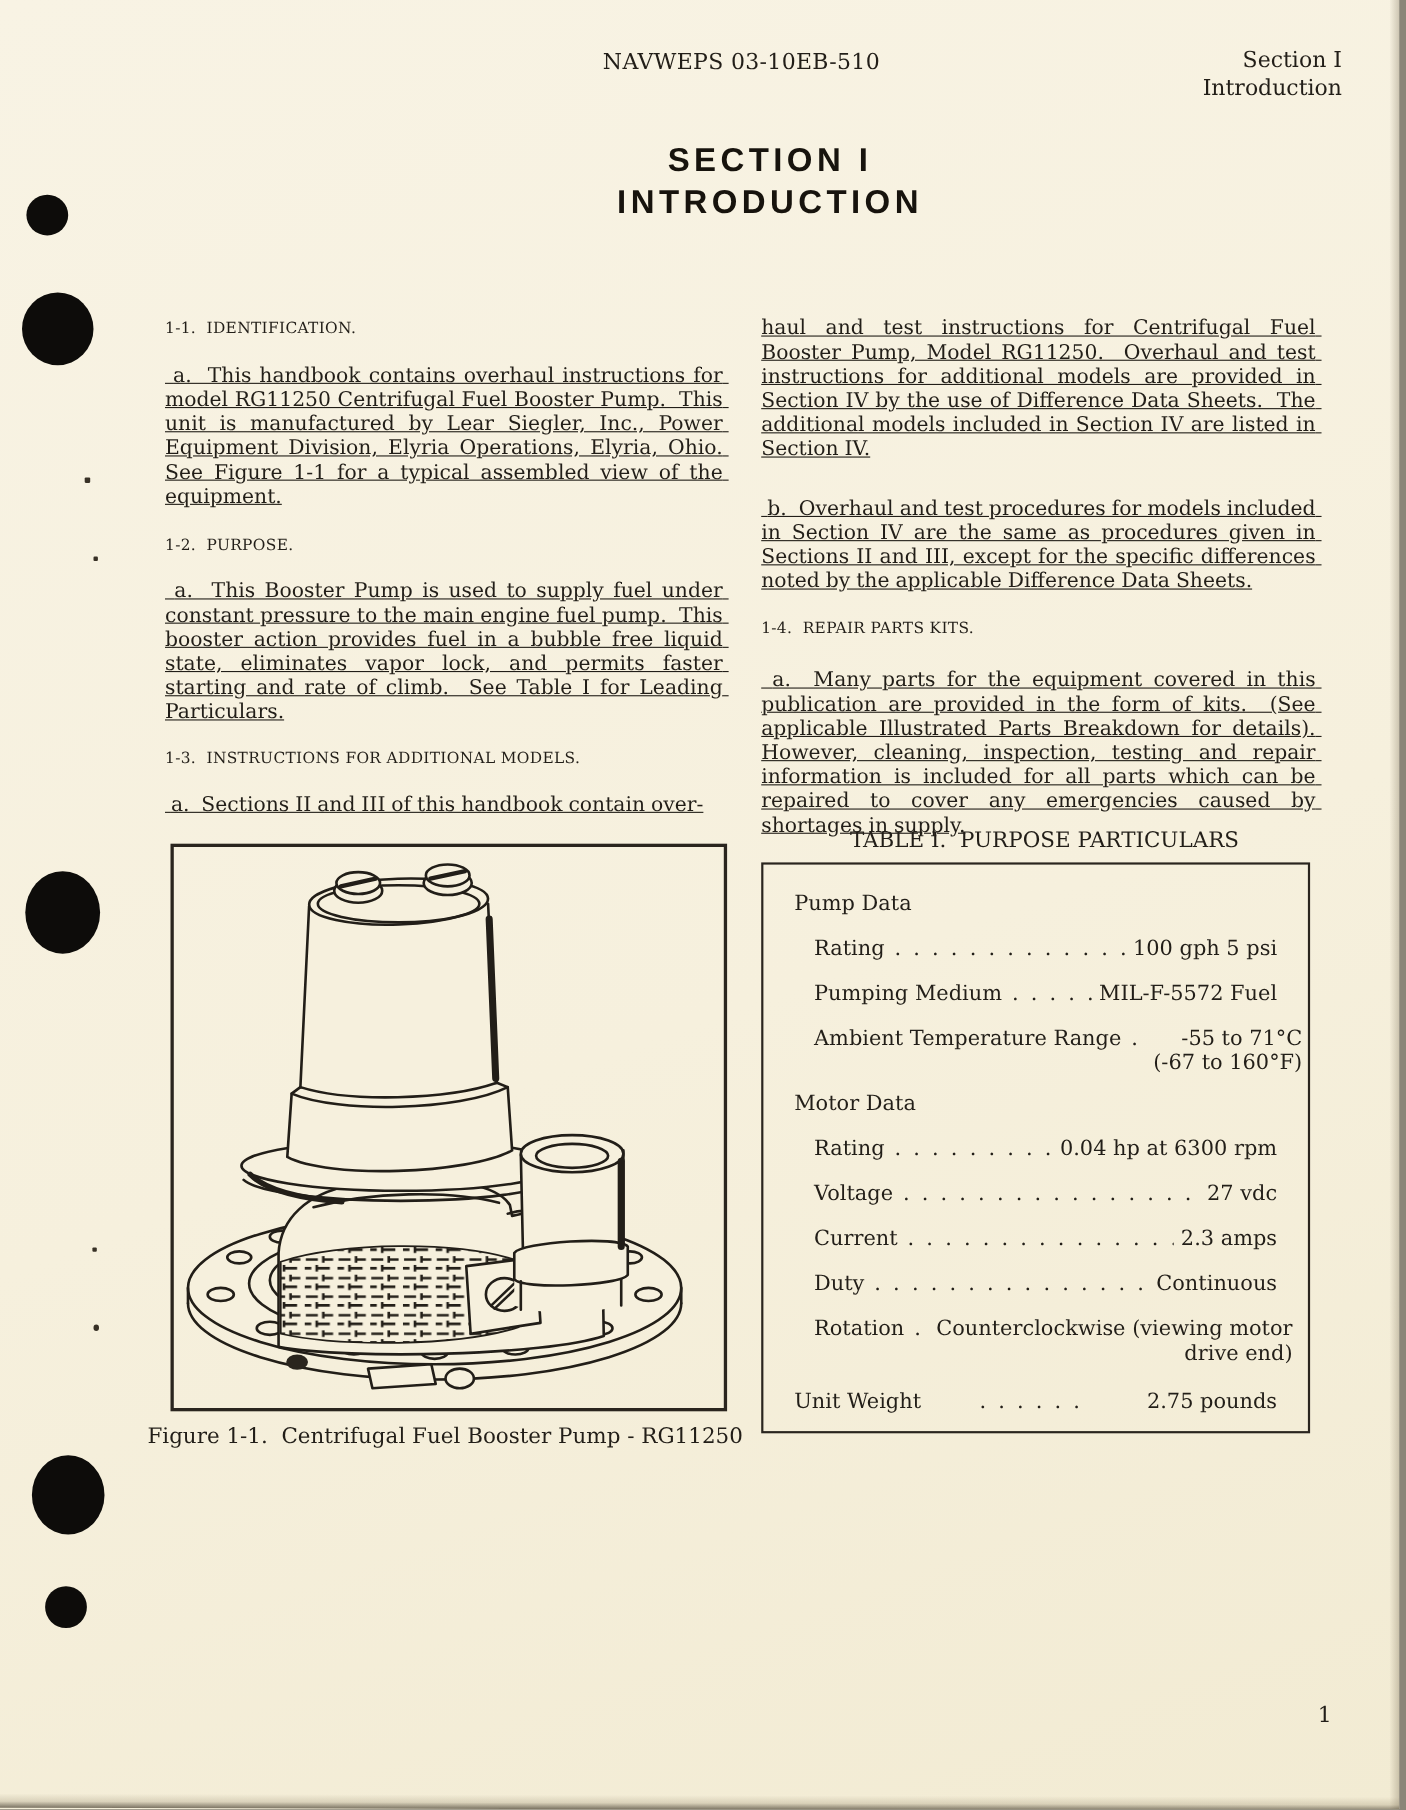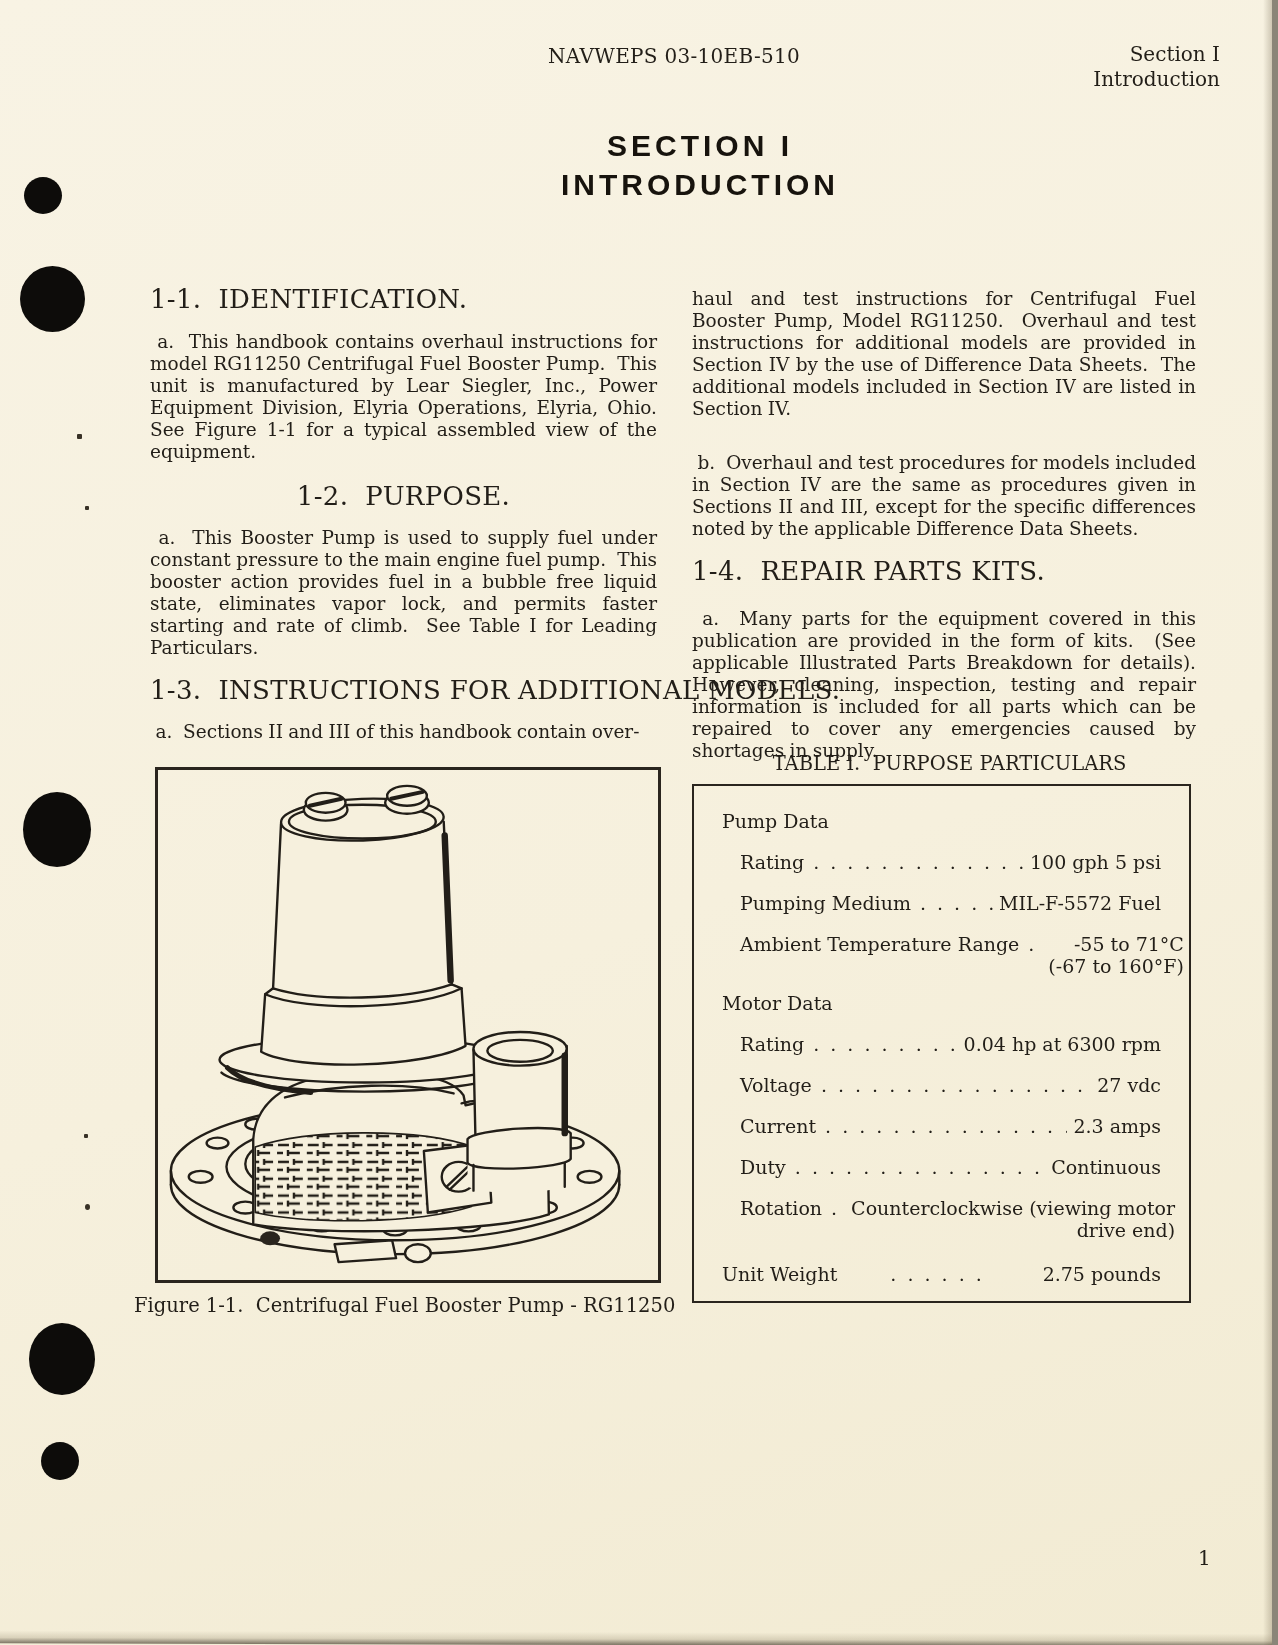--- a/index.html
+++ b/index.html
@@ -12,23 +12,23 @@
   .doc-number{position:absolute; left:548px; top:44px; font-size:20px; letter-spacing:.3px; white-space:pre;}
   .header-right{position:absolute; left:1000px; top:42px; width:220px; text-align:right; font-size:20px; line-height:25px;}
   
   .section-title{position:absolute; left:450px; top:126px; width:500px; text-align:center;
     font-family:"Liberation Sans", sans-serif; font-weight:bold; font-size:30px; line-height:39px;
     letter-spacing:4px; color:#17130d;}
   
   .col{position:absolute; width:507px; font-size:18.5px; line-height:22px;}
   .col-left{left:150px; top:288px;}
   .col-right{left:692px; top:288px; width:504px;}
-  .para{margin:0; text-align:justify; white-space:pre-wrap; word-spacing:-0.5px;}
-  .hd{margin:0; font-size:26px; line-height:22px; font-weight:normal; white-space:pre; letter-spacing:.3px;}
-  .mt21{margin-top:21px;} .mt20{margin-top:20px;} .mt22{margin-top:22px;text-align:center;} .mt26{margin-top:26px;} .mt32{margin-top:32px;}
+  .para{margin:0; text-align:justify; white-space:pre-wrap; word-spacing:-0.5px;text-decoration:underline;}
+  .hd{margin:0; font-size:14px; line-height:22px; font-weight:normal; white-space:pre; letter-spacing:.3px;}
+  .mt21{margin-top:21px;} .mt20{margin-top:20px;} .mt22{margin-top:22px;} .mt26{margin-top:26px;} .mt32{margin-top:32px;}
   
   .figure-box{position:absolute; left:155px; top:767px; width:506px; height:516px;
     border:3px solid #2a251e; box-sizing:border-box; background:transparent;}
   .figure-box svg{display:block; width:100%; height:100%;}
   .figure-caption{position:absolute; left:134px; top:1294px; width:516px; text-align:right;
     font-size:19.5px; white-space:pre;}
   
   .table-area{position:absolute; left:692px; top:752px; width:501px;}
   .table-title{margin:0 0 9px 14px; text-align:center; font-size:19.5px; white-space:pre;}
   .table-box{border:2.5px solid #2a251e; box-sizing:border-box; width:499px;

